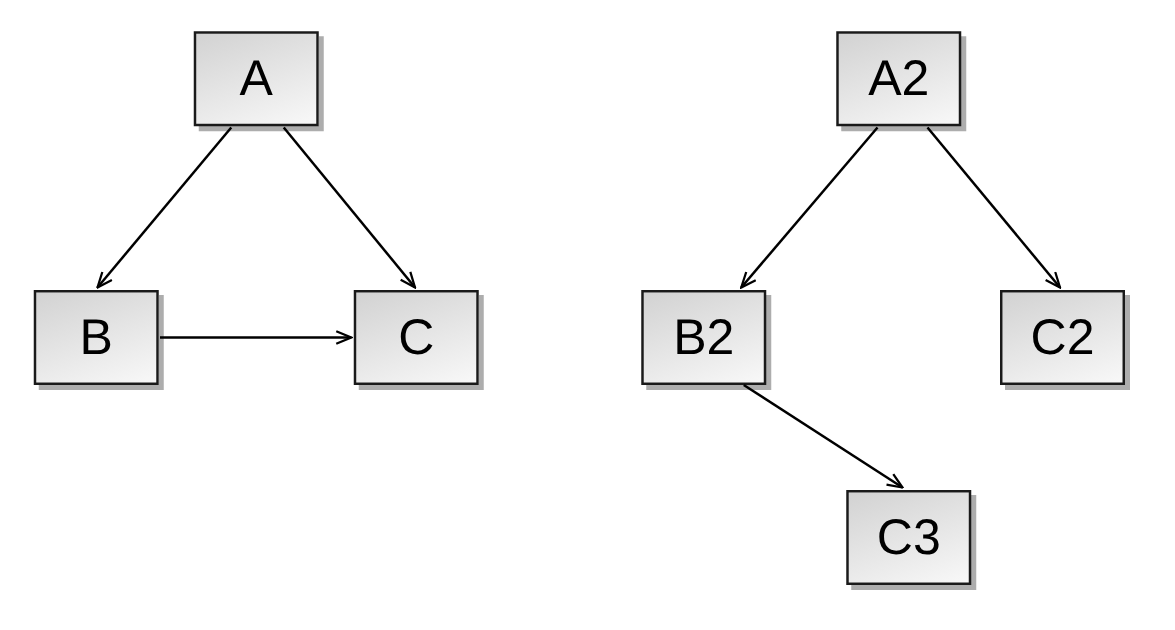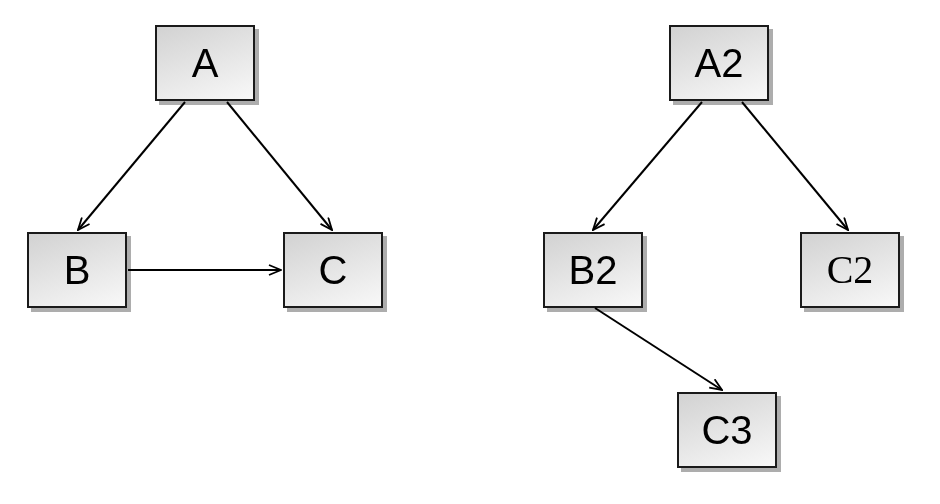--- a/index.html
+++ b/index.html
@@ -66,24 +66,24 @@
       </div>
       <div class="node" style="left: 27px; top: 232px; width: 100px; height: 76px;">
         <span class="node-label">B</span>
       </div>
       <div class="node" style="left: 283px; top: 232px; width: 100px; height: 76px;">
         <span class="node-label">C</span>
       </div>
       <div class="node" style="left: 669px; top: 25px; width: 100px; height: 76px; justify-content: center;">
         <span class="node-label">A2</span>
       </div>
-      <div class="node" style="left: 543px; top: 232px; width: 100px; height: 76px;">
+      <div class="node" style="left: 513px; top: 232px; width: 100px; height: 76px;">
         <span class="node-label">B2</span>
       </div>
-      <div class="node" style="left: 800px; top: 232px; width: 100px; height: 76px; font-family: Liberation Serif, serif;">
+      <div class="node" style="left: 800px; top: 232px; width: 100px; height: 76px;">
         <span class="node-label">C2</span>
       </div>
       <div class="node" style="left: 677px; top: 392px; width: 100px; height: 76px; text-align: center;">
         <span class="node-label">C3</span>
       </div>
     </div>
   <svg id="edge-layer" xmlns="http://www.w3.org/2000/svg" width="940" height="504">
     <defs>
       <marker id="arrowhead" viewBox="0 0 14 12" refX="13" refY="6" markerWidth="14" markerHeight="12" orient="auto" markerUnits="userSpaceOnUse">
         <path class="arrowhead-path" d="M1,1 L13,6 L1,11"></path>

